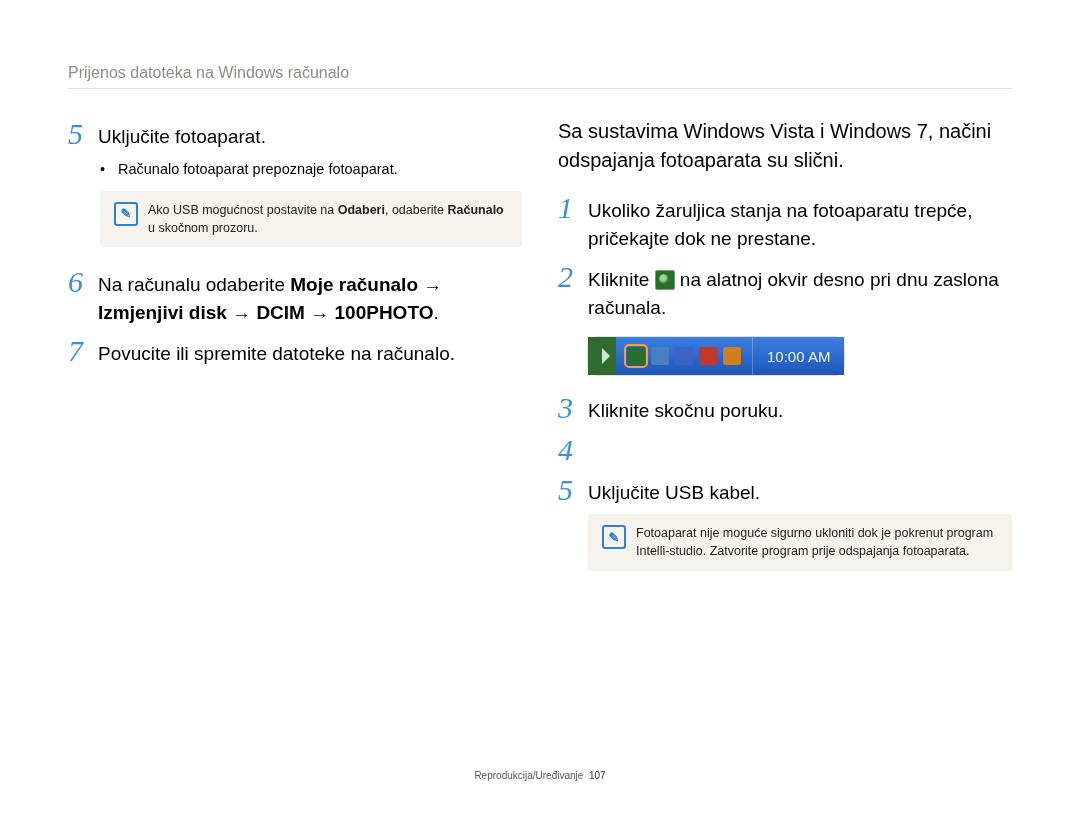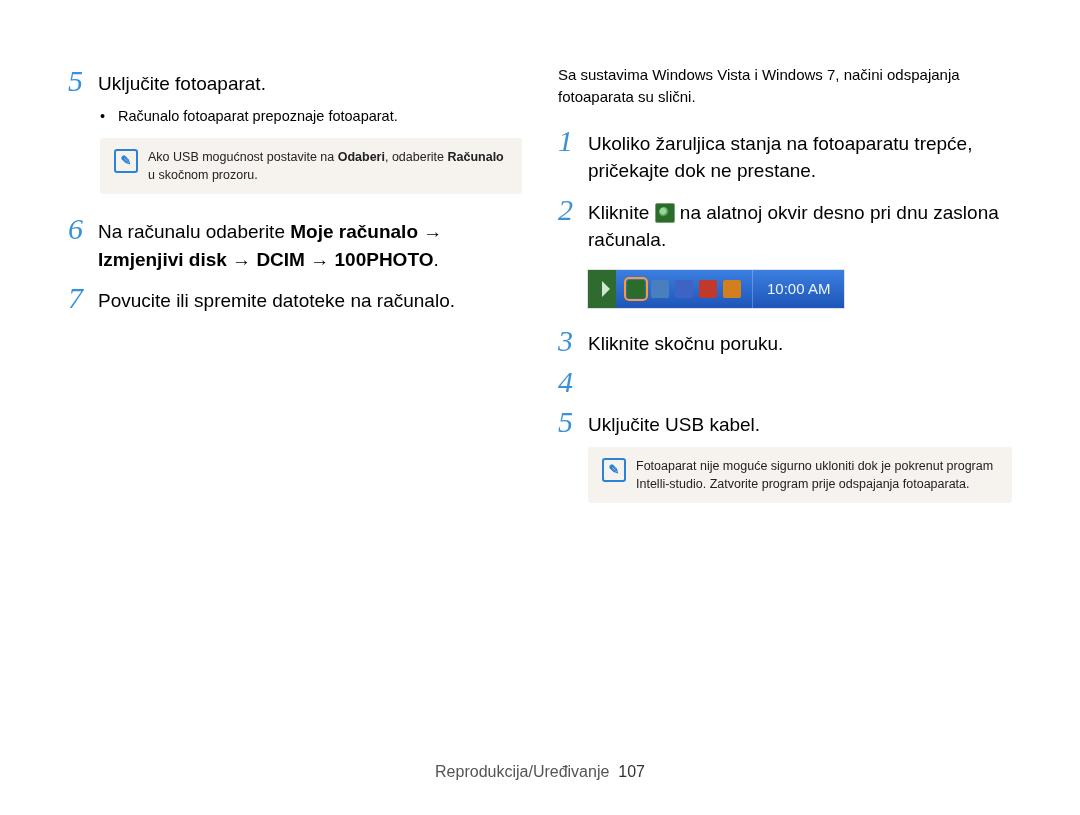--- a/index.html
+++ b/index.html
@@ -10,38 +10,39 @@
   .step{display:flex;align-items:flex-start;margin-bottom:8px;}
   .num{font-family:Georgia,'Times New Roman',serif;font-style:italic;color:#3b91d8;font-size:30px;line-height:1;width:30px;flex:none;text-align:left;padding-top:2px;}
   .step .body{font-size:19px;line-height:1.45;padding-top:6px;}
   .bullet{display:flex;font-size:14.5px;line-height:1.4;margin:6px 0 12px 32px;}
   .bullet .dot{width:18px;flex:none;}
   .notebox{background:#f6f2ed;border-radius:3px;display:flex;align-items:flex-start;padding:10px 14px;margin:4px 0 18px 32px;}
   .notebox.right{margin-left:30px;margin-right:0;}
   .noteicon{flex:none;width:20px;height:20px;border:2px solid #2c82d6;border-radius:3px;color:#2c82d6;font-size:13px;font-weight:bold;display:flex;align-items:center;justify-content:center;margin-right:10px;margin-top:1px;}
   .notetext{font-size:12.5px;line-height:1.45;color:#222;}
   .h2{color:#2c82d6;font-size:22px;margin:0 0 10px 0;font-weight:normal;}
-  .intro{font-size:15px;line-height:1.45;margin-bottom:16px;}
+  .intro{font-size:20px;line-height:1.45;margin-bottom:16px;}
   .inline-icon{display:inline-block;width:18px;height:18px;background:#2a6c2a;border:1px solid #7aa07a;border-radius:2px;position:relative;top:4px;}
   .inline-icon::after{content:"";position:absolute;left:3px;top:3px;width:10px;height:10px;background:radial-gradient(circle at 40% 40%,#9ad89a 30%,#2a6c2a 70%);border-radius:50%;}
-  .taskbar{margin:8px 0 16px 30px;display:inline-flex;align-items:stretch;height:38px;box-shadow:0 0 0 1px rgba(0,0,0,0.12);}
+  .taskbar{margin:8px 0 16px 30px;display:inline-flex;align-items:stretch;height:38px;box-shadow:0 0 0 1px rgba(0,0,0,0.12);border-radius:10px;}
   .tb-start{width:28px;background:#2f6b2f;position:relative;}
   .tb-start::before{content:"";position:absolute;right:6px;top:11px;width:0;height:0;border-left:8px solid #cfe6cf;border-top:8px solid transparent;border-bottom:8px solid transparent;}
   .tb-tray{background:linear-gradient(#3b7fe0,#1d55b8);display:flex;align-items:center;padding:0 8px;}
   .tray-i{width:18px;height:18px;border-radius:2px;margin:0 3px;display:inline-block;}
   .tray-hl{outline:2px solid #ff9a2e;outline-offset:1px;background:#2a6c2a;}
   .tb-time{background:linear-gradient(#3b7fe0,#1d55b8);color:#eaf3ff;font-size:15px;display:flex;align-items:center;padding:0 14px;border-left:1px solid rgba(255,255,255,.25);}
-  .footer{position:absolute;left:0;right:0;bottom:34px;text-align:center;font-size:16px;color:#555;}
+  .footer{position:absolute;left:0;right:0;bottom:34px;text-align:center;font-size:10px;color:#555;}
   .footer .pn{color:#333;}
   b{font-weight:bold;}
 </style>
 </head>
 <body>
 
 <div class="page">
+  <div class="breadcrumb">Prijenos datoteka na Windows računalo</div>
 
   <div class="cols">
 
     <div class="col">
       <div class="step">
         <div class="num">5</div>
         <div class="body">Uključite fotoaparat.</div>
       </div>
       <div class="bullet">
         <span class="dot">•</span>

